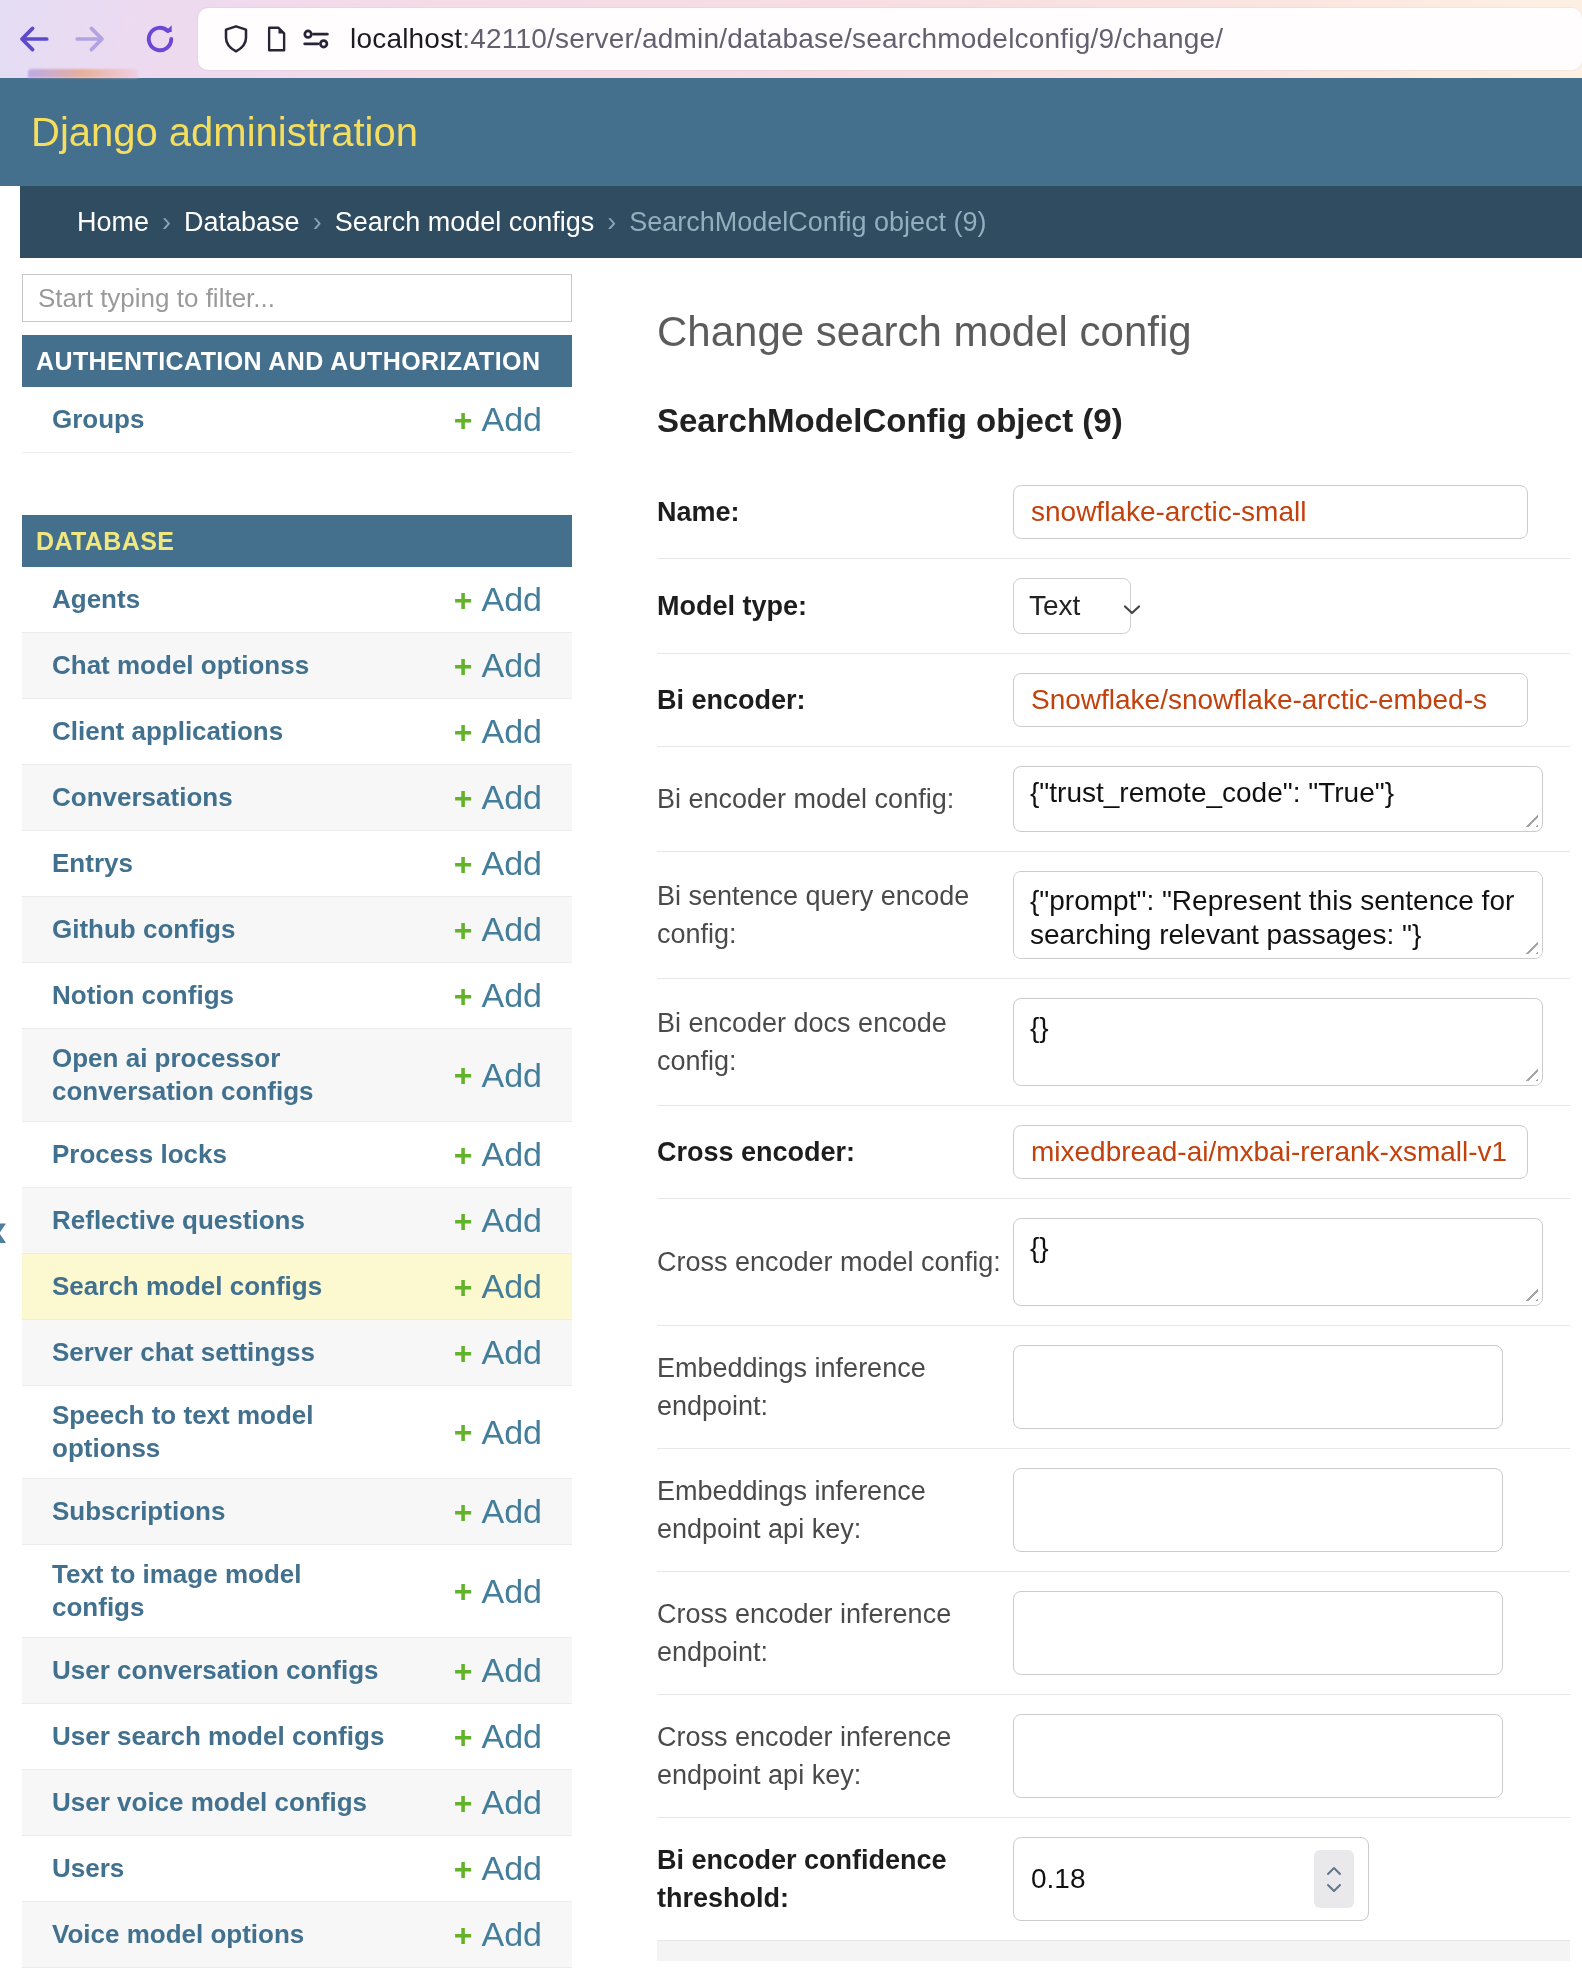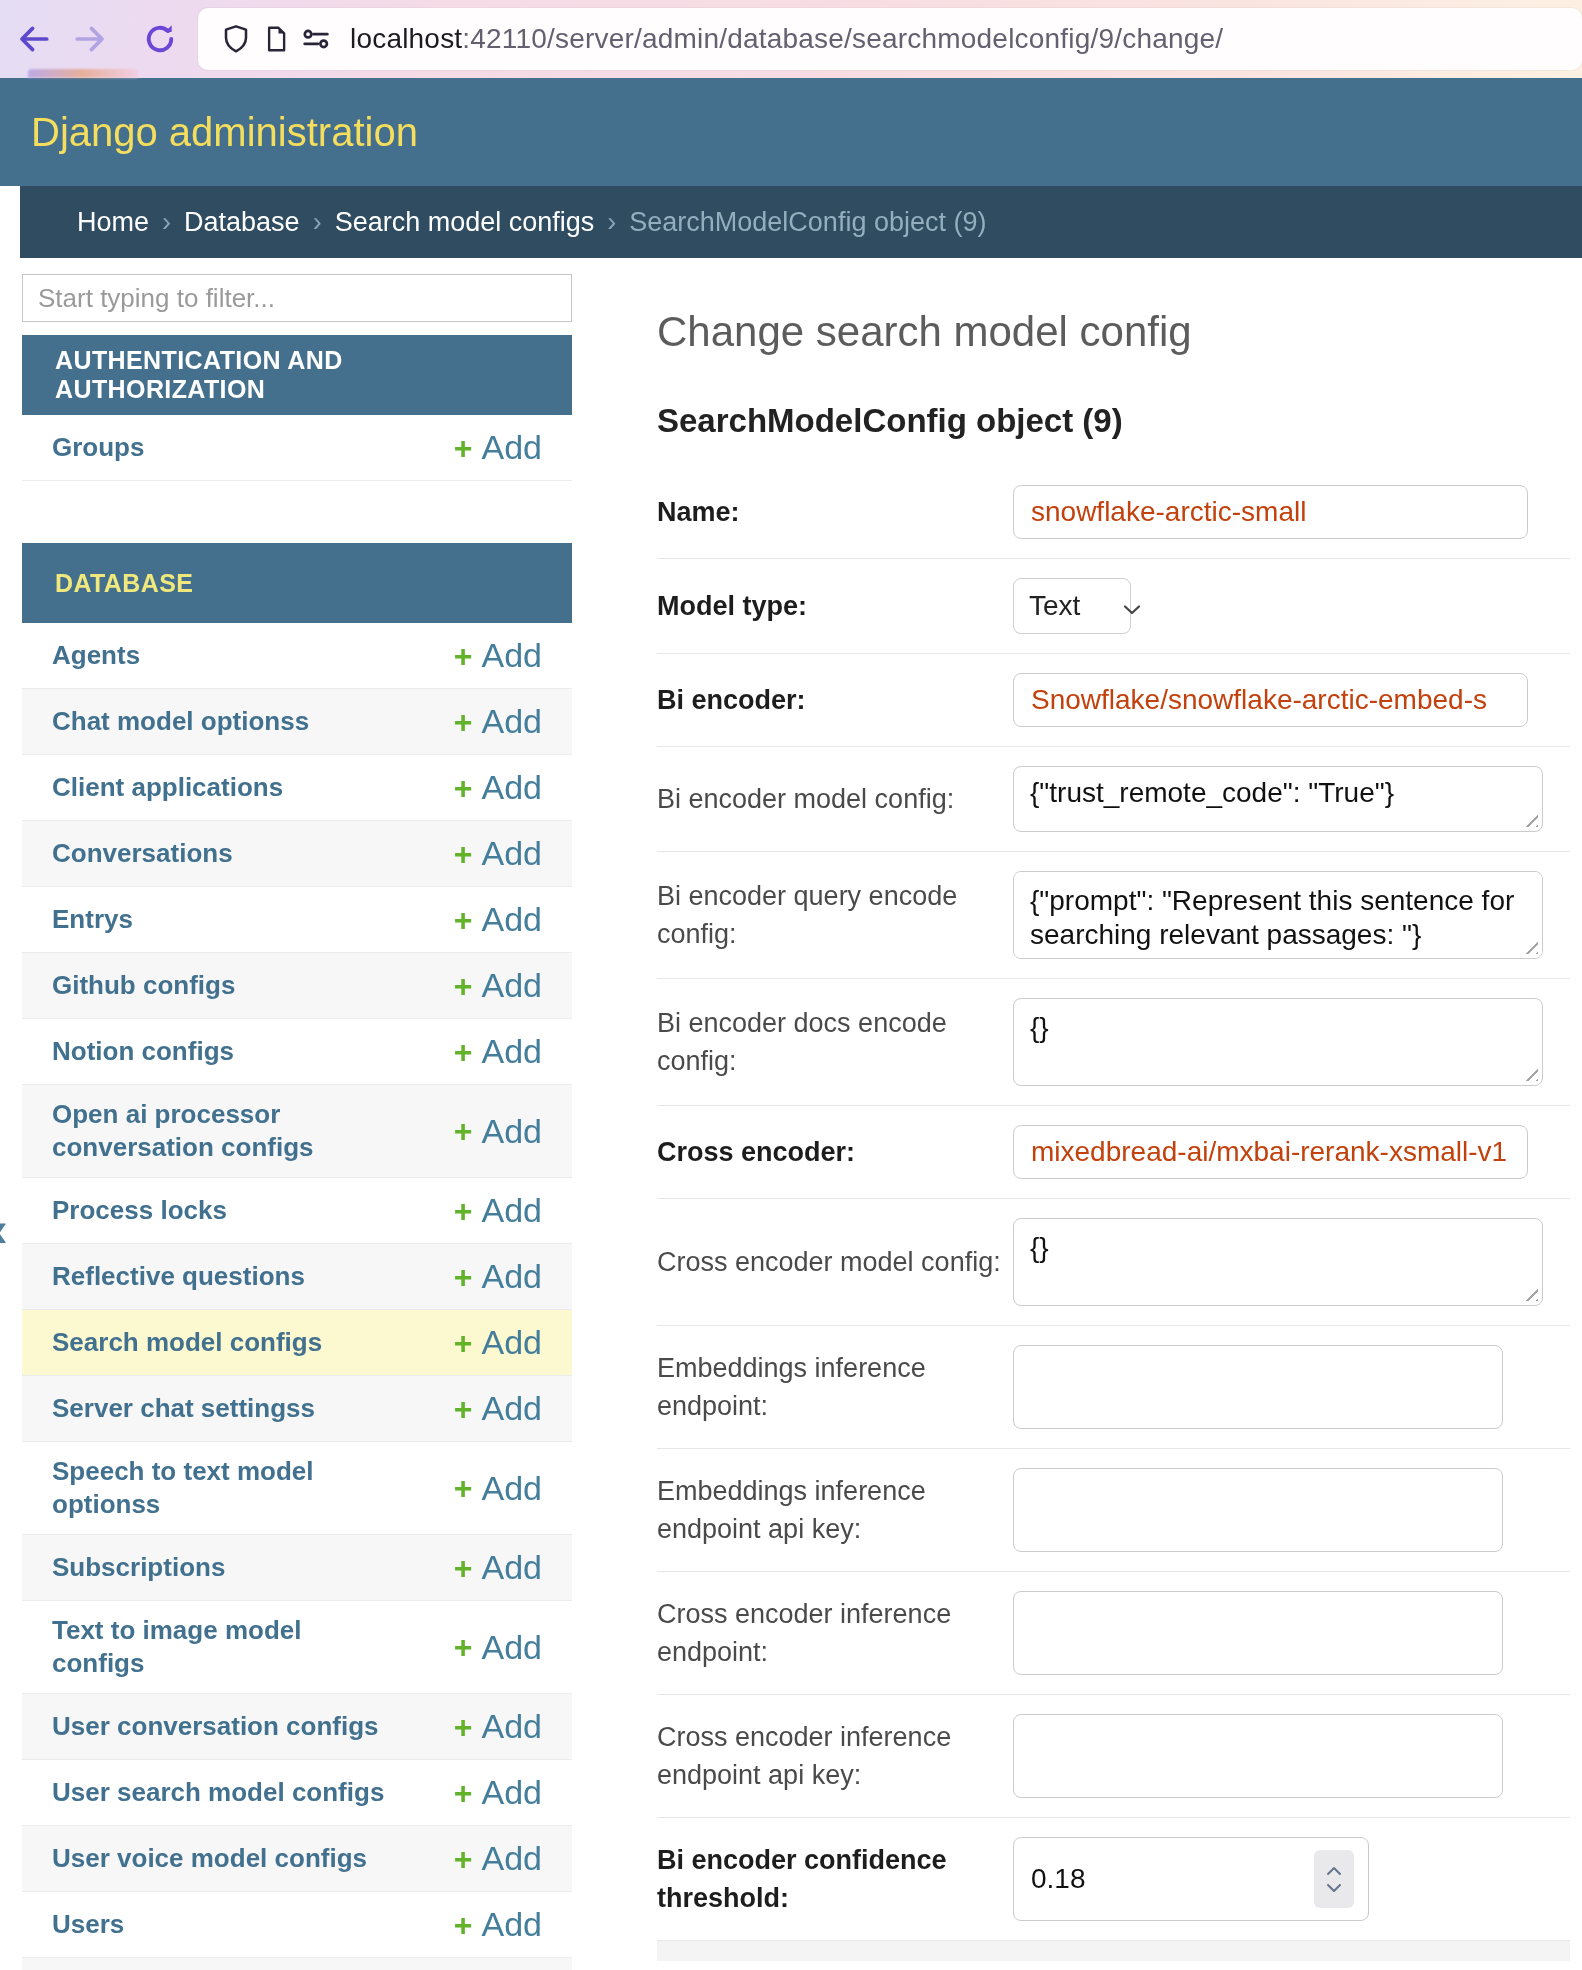--- a/index.html
+++ b/index.html
@@ -32,22 +32,22 @@
   
   .content { position:relative; display:flex; height:1728px; }
   .sidebar-toggle { position:absolute; left:-20px; top:946px; font-size:50px; font-weight:700; color:#4e7f9e; line-height:1; }
 
   
   .sidebar { width:550px; flex:none; margin-left:22px; padding-top:16px; }
   .filter-input { width:100%; height:48px; border:1px solid #c6c6c6; background:#fff; font-size:26px;
     padding:0 15px; color:#333; font-family:inherit; border-radius:0; }
   .filter-input::placeholder { color:#9a9a9a; }
   .sections { margin-top:13px; }
-  .section-caption { height:80px; background:#44708e; color:#fff; display:flex; align-items:center;
-    padding:0 33px; font-size:25px; font-weight:700; letter-spacing:.4px; }
+  .section-caption { height:52px; background:#44708e; color:#fff; display:flex; align-items:center;
+    padding:0 14px; font-size:25px; font-weight:700; letter-spacing:.4px; }
   .section-caption.cap-current { color:#f0e87c; }
   .model-row { display:flex; align-items:center; justify-content:space-between; padding:13px 30px;
     border-bottom:1px solid #ececec; background:#fff; }
   .model-list .model-row:nth-child(even) { background:#f7f7f7; }
   .model-list .model-row.selected { background:#fcf8d0; }
   .model-link { color:#42718f; font-weight:700; font-size:26px; line-height:33px; max-width:340px; cursor:pointer; }
   .add-link { display:flex; align-items:center; gap:9px; cursor:pointer; flex:none; }
   .plus { color:#63b32a; font-weight:700; font-size:32px; line-height:26px; }
   .add-text { color:#447e9b; font-size:34px; }
   .section-gap { height:62px; background:#fff; }
@@ -327,21 +327,21 @@
             <div class="field-label">Bi encoder:</div>
             <input class="control-text" value="Snowflake/snowflake-arctic-embed-s" style="">
           </div>
           <div class="field-row">
             <div class="field-label">Bi encoder model config:</div>
             <div class="ta-wrap">
               <textarea class="control-ta short" style="">{"trust_remote_code": "True"}</textarea>
             </div>
           </div>
           <div class="field-row">
-            <div class="field-label">Bi encoder query encode config:</div>
+            <div class="field-label">Bi sentence query encode config:</div>
             <div class="ta-wrap">
               <textarea class="control-ta" style="">{"prompt": "Represent this sentence for searching relevant passages: "}</textarea>
             </div>
           </div>
           <div class="field-row">
             <div class="field-label">Bi encoder docs encode config:</div>
             <div class="ta-wrap">
               <textarea class="control-ta" style="">{}</textarea>
             </div>
           </div>

